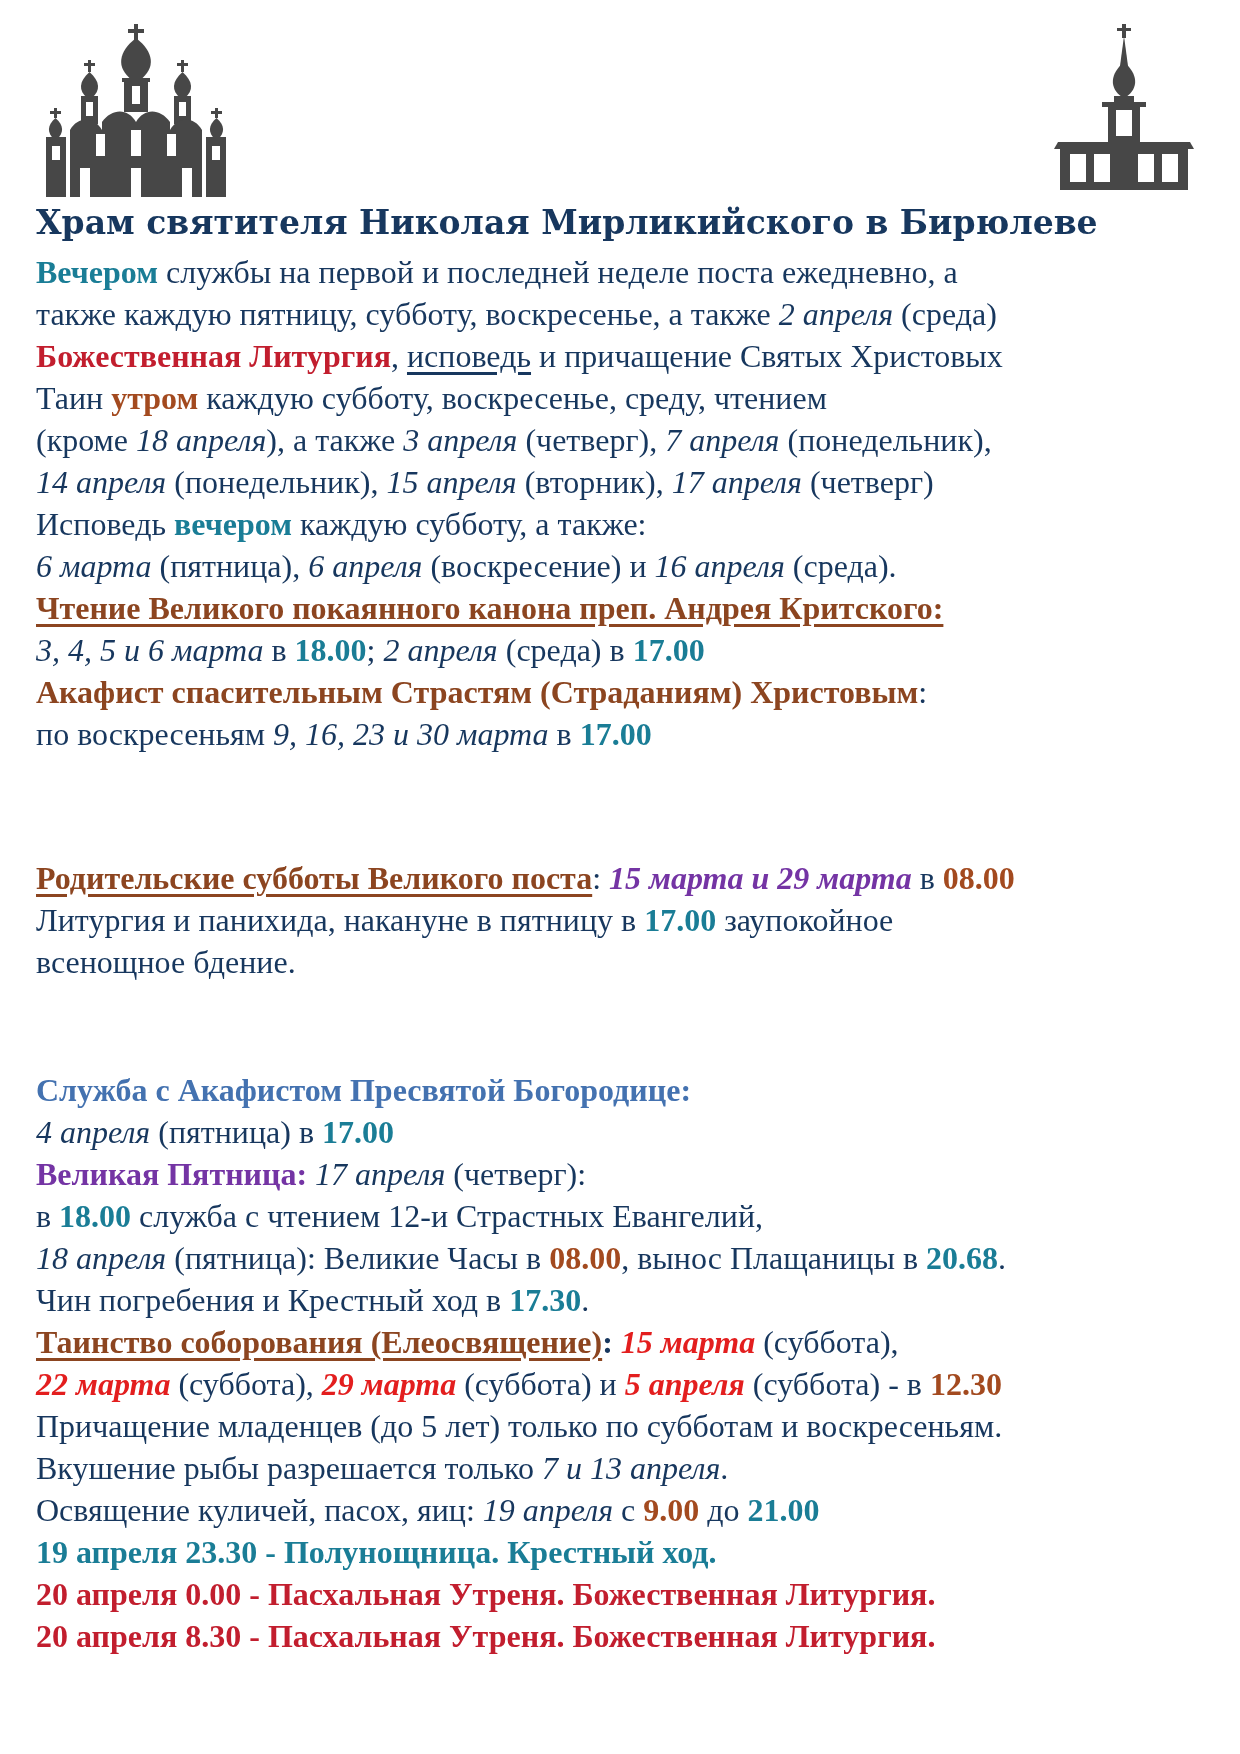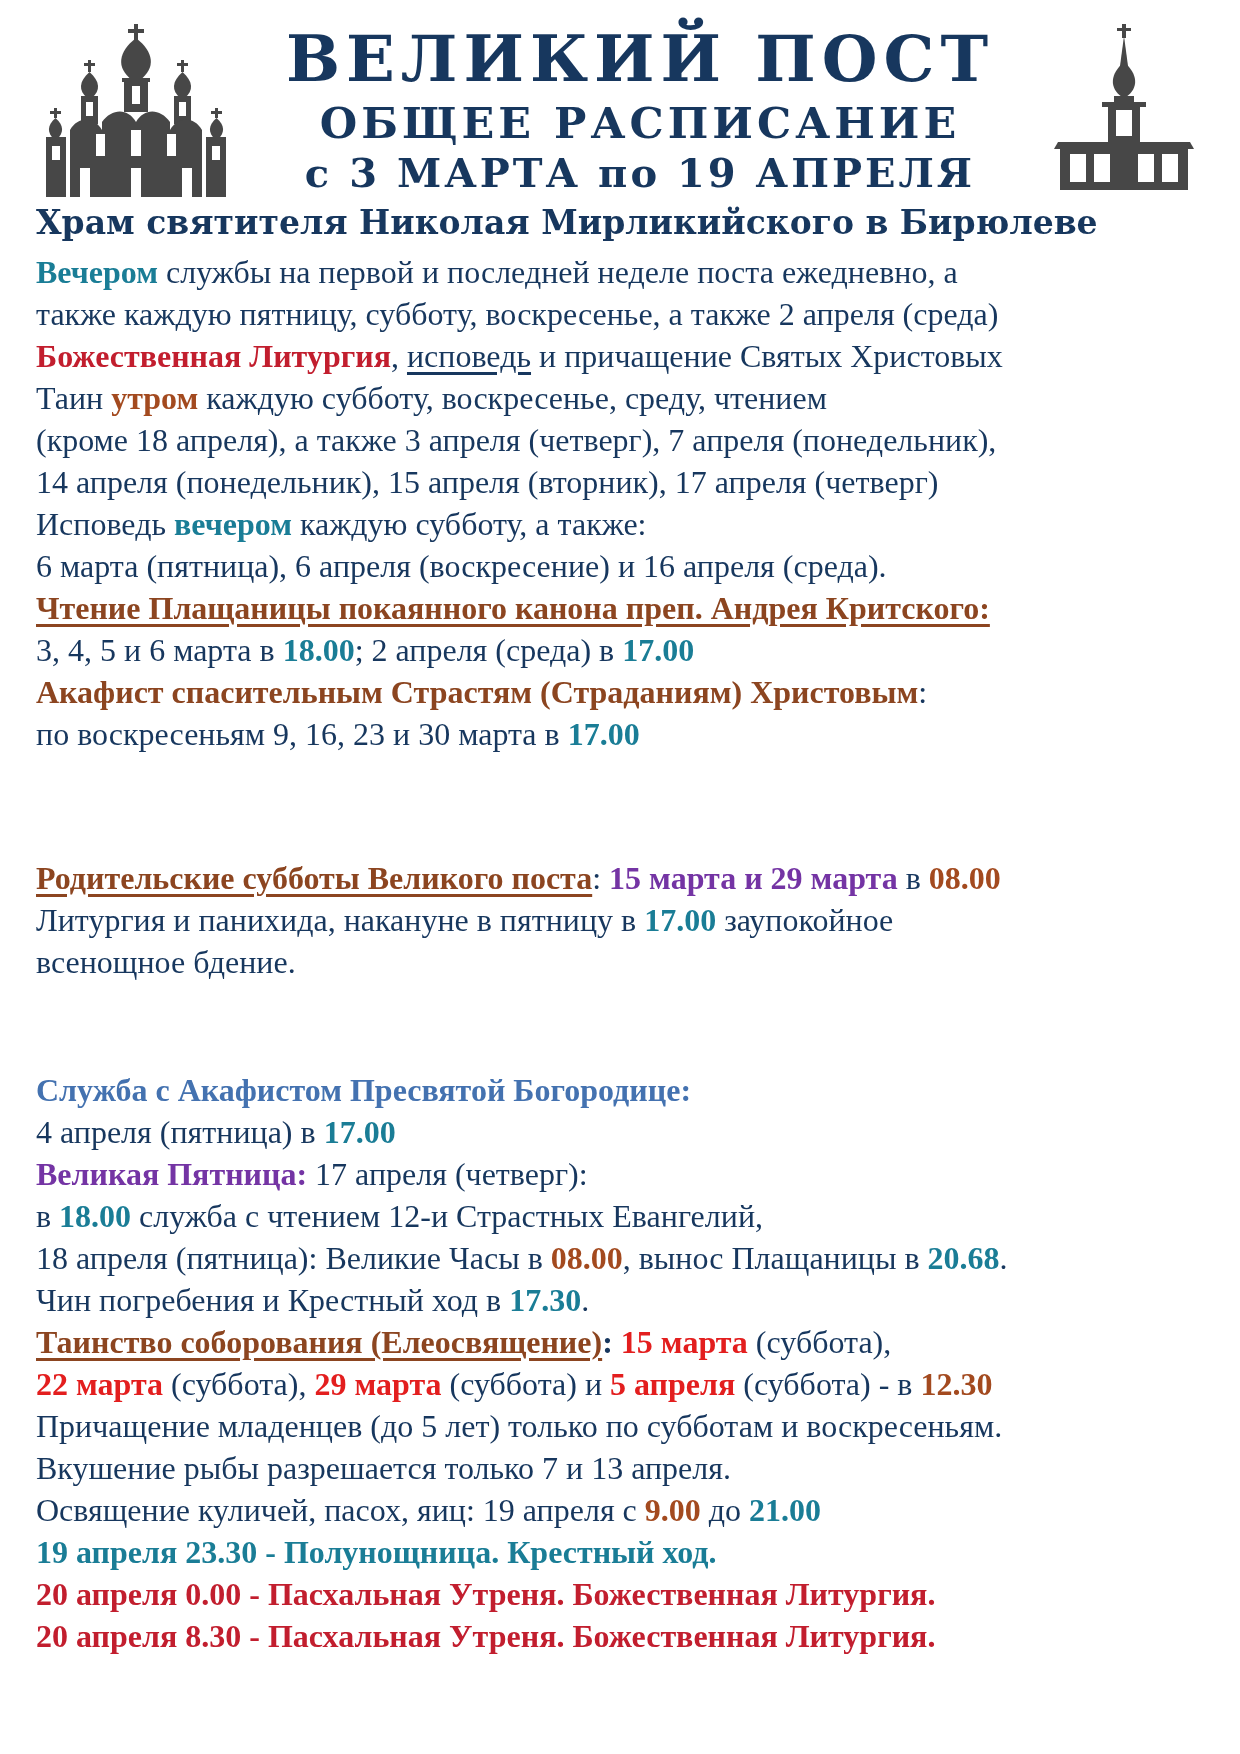--- a/index.html
+++ b/index.html
@@ -16,21 +16,21 @@
                  font-family:"DejaVu Serif", serif; font-weight:bold; }
   .title-1 { font-size:64px; line-height:66px; letter-spacing:6px; }
   .title-2 { font-size:43px; line-height:50px; letter-spacing:4px; margin-top:6px; }
   .title-3 { font-size:40px; line-height:46px; letter-spacing:3px; margin-top:2px; }
   .subtitle { text-align:left; font-family:"DejaVu Serif", serif; font-weight:bold;
               font-size:33px; line-height:40px; color:#17375E; margin-top:6px; }
   
   .lines { margin-top:8px; }
   .line { font-size:32px; line-height:42px; white-space:nowrap; }
   .bold { font-weight:bold; }
-  .italic { }
+  .italic { font-style:italic; }
   .underline { text-decoration:underline; text-decoration-thickness:3px; text-underline-offset:5px; }
   .c-navy { color:#17375E; }
   .c-teal { color:#1A7D96;margin-top:24px; }
   .c-brown { color:#A34A1F; }
   .c-brownhead { color:#8C4520; }
   .c-crimson { color:#C21E2E; }
   .c-red { color:#E31E1E; }
   .c-purple { color:#7434A4; }
   .c-blue { color:#4472B0; }
 </style>
@@ -82,25 +82,20 @@
           <rect x="131" y="112" width="9" height="22"></rect>
           <rect x="44" y="146" width="10" height="29"></rect>
           <rect x="95" y="146" width="10" height="29"></rect>
           <rect x="146" y="146" width="10" height="29"></rect>
           <rect x="16" y="124" width="8" height="14"></rect>
           <rect x="176" y="124" width="8" height="14"></rect>
         </g>
       </svg>
     </div>
 
-    <div class="title-block">
-      <div class="title-1">ВЕЛИКИЙ ПОСТ</div>
-      <div class="title-2">ОБЩЕЕ РАСПИСАНИЕ</div>
-      <div class="title-3">с 3 МАРТА по 19 АПРЕЛЯ</div>
-    </div>
 
     <div class="church">
       <svg width="160" height="168" viewBox="0 0 160 168" fill="#474747">
 
         <rect x="78" y="2" width="4" height="14"></rect>
           <rect x="73" y="6" width="14" height="3"></rect>
         <path d="M80 14 L84 44 L76 44 Z"></path>
 
         <path d="M80 40 C94 52 95 66 82 75 L78 75 C65 66 66 52 80 40 Z"></path>
         <rect x="70" y="74" width="20" height="6"></rect>
@@ -129,21 +124,21 @@
 
   <div class="lines">
       <div class="line"><span class="c-teal bold">Вечером</span><span class="c-navy"> службы на первой и последней неделе поста ежедневно, а</span></div>
       <div class="line"><span class="c-navy">также каждую пятницу, субботу, воскресенье, а также </span><span class="c-navy italic">2 апреля</span><span class="c-navy"> (среда)</span></div>
       <div class="line"><span class="c-crimson bold">Божественная Литургия</span><span class="c-navy">, </span><span class="c-navy underline">исповедь</span><span class="c-navy"> и причащение Святых Христовых</span></div>
       <div class="line"><span class="c-navy">Таин </span><span class="c-brown bold">утром</span><span class="c-navy"> каждую субботу, воскресенье, среду, чтением</span></div>
       <div class="line"><span class="c-navy">(кроме </span><span class="c-navy italic">18 апреля</span><span class="c-navy">), а также </span><span class="c-navy italic">3 апреля</span><span class="c-navy"> (четверг), </span><span class="c-navy italic">7 апреля</span><span class="c-navy"> (понедельник),</span></div>
       <div class="line"><span class="c-navy italic">14 апреля</span><span class="c-navy"> (понедельник), </span><span class="c-navy italic">15 апреля</span><span class="c-navy"> (вторник), </span><span class="c-navy italic">17 апреля</span><span class="c-navy"> (четверг)</span></div>
       <div class="line"><span class="c-navy">Исповедь </span><span class="c-teal bold">вечером</span><span class="c-navy"> каждую субботу, а также:</span></div>
       <div class="line"><span class="c-navy italic">6 марта</span><span class="c-navy"> (пятница), </span><span class="c-navy italic">6 апреля</span><span class="c-navy"> (воскресение) и </span><span class="c-navy italic">16 апреля</span><span class="c-navy"> (среда).</span></div>
-      <div class="line"><span class="c-brownhead bold underline">Чтение Плащаницы покаянного канона преп. Андрея Критского:</span></div>
+      <div class="line"><span class="c-brownhead bold underline">Чтение Великого покаянного канона преп. Андрея Критского:</span></div>
       <div class="line"><span class="c-navy italic">3, 4, 5 и 6 марта</span><span class="c-navy"> в </span><span class="c-teal bold">18.00</span><span class="c-navy">; </span><span class="c-navy italic">2 апреля</span><span class="c-navy"> (среда) в </span><span class="c-teal bold">17.00</span></div>
       <div class="line"><span class="c-brownhead bold">Акафист спасительным Страстям (Страданиям) Христовым</span><span class="c-navy">:</span></div>
       <div class="line"><span class="c-navy">по воскресеньям </span><span class="c-navy italic">9, 16, 23 и 30 марта</span><span class="c-navy"> в </span><span class="c-teal bold">17.00</span></div>
       <div class="line" style="margin-top: 102px;"><span class="c-brownhead bold underline">Родительские субботы Великого поста</span><span class="c-navy">: </span><span class="c-purple bold italic">15 марта и 29 марта</span><span class="c-navy"> в </span><span class="c-brown bold">08.00</span></div>
       <div class="line"><span class="c-navy">Литургия и панихида, накануне в пятницу в </span><span class="c-teal bold">17.00</span><span class="c-navy"> заупокойное</span></div>
       <div class="line"><span class="c-navy">всенощное бдение.</span></div>
       <div class="line" style="margin-top: 86px;"><span class="c-blue bold">Служба с Акафистом Пресвятой Богородице:</span></div>
       <div class="line"><span class="c-navy italic">4 апреля</span><span class="c-navy"> (пятница) в </span><span class="c-teal bold">17.00</span></div>
       <div class="line"><span class="c-purple bold">Великая Пятница:</span><span class="c-navy"> </span><span class="c-navy italic">17 апреля</span><span class="c-navy"> (четверг):</span></div>
       <div class="line"><span class="c-navy">в </span><span class="c-teal bold">18.00</span><span class="c-navy"> служба с чтением 12-и Страстных Евангелий,</span></div>

